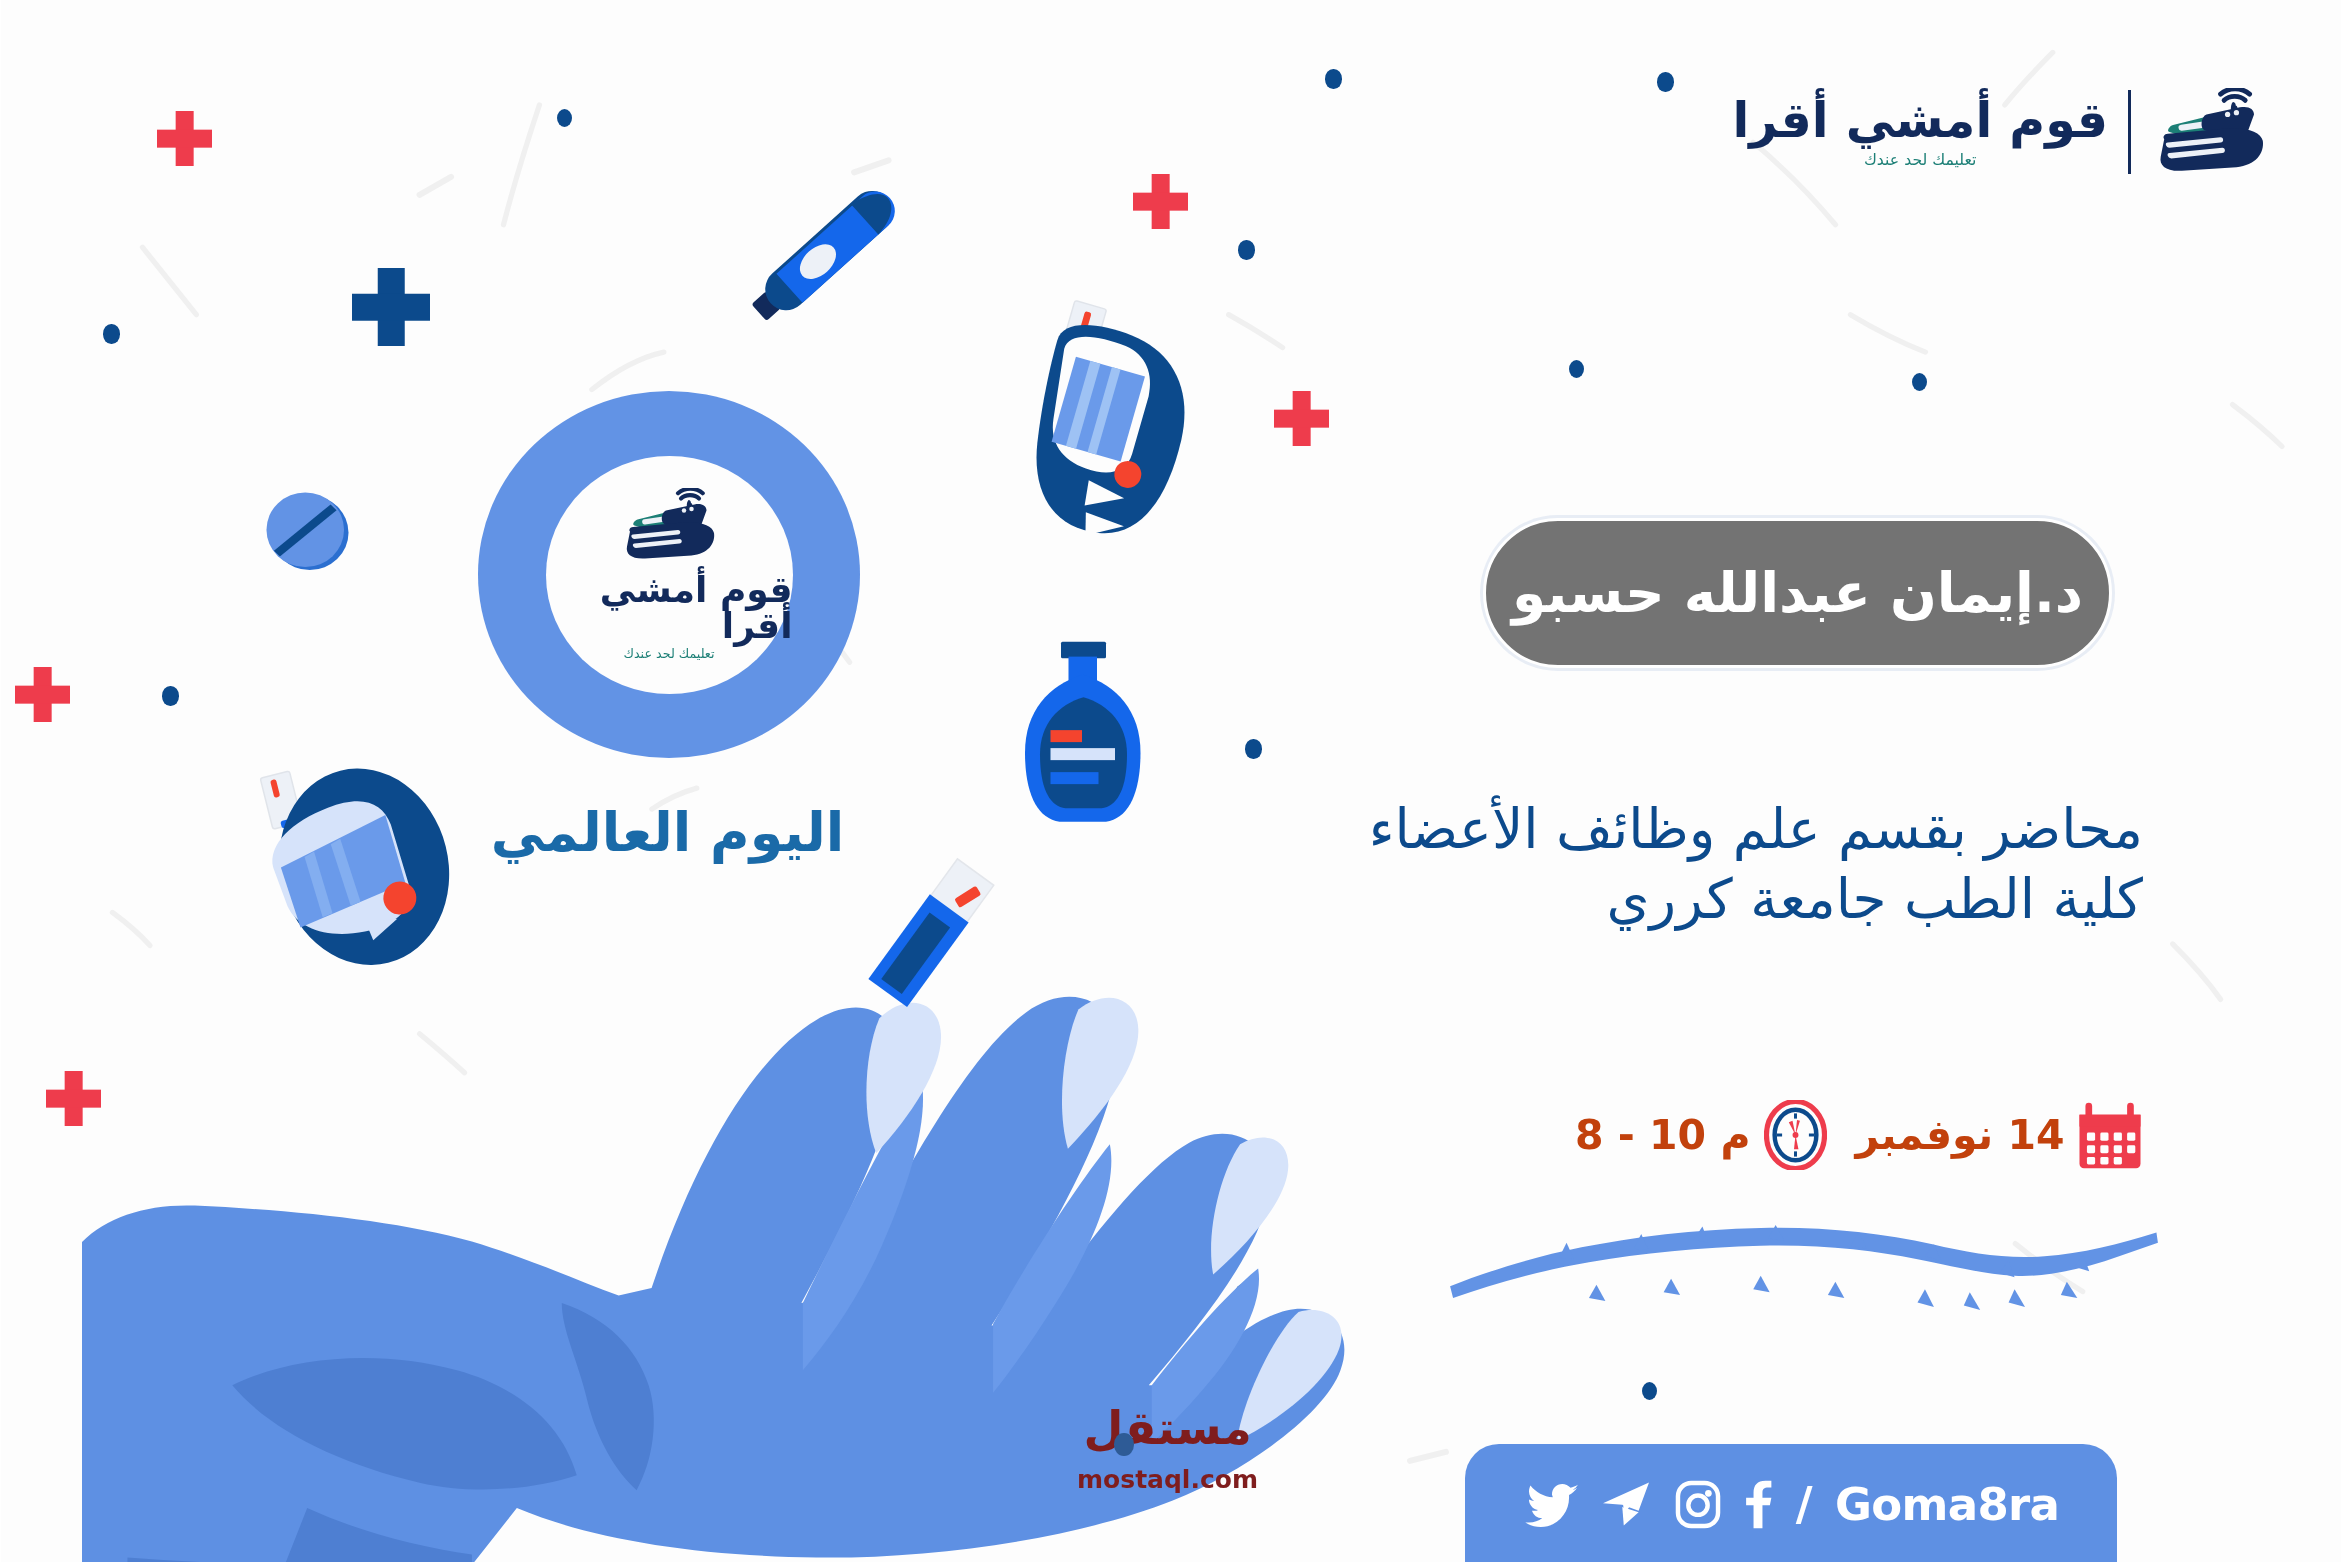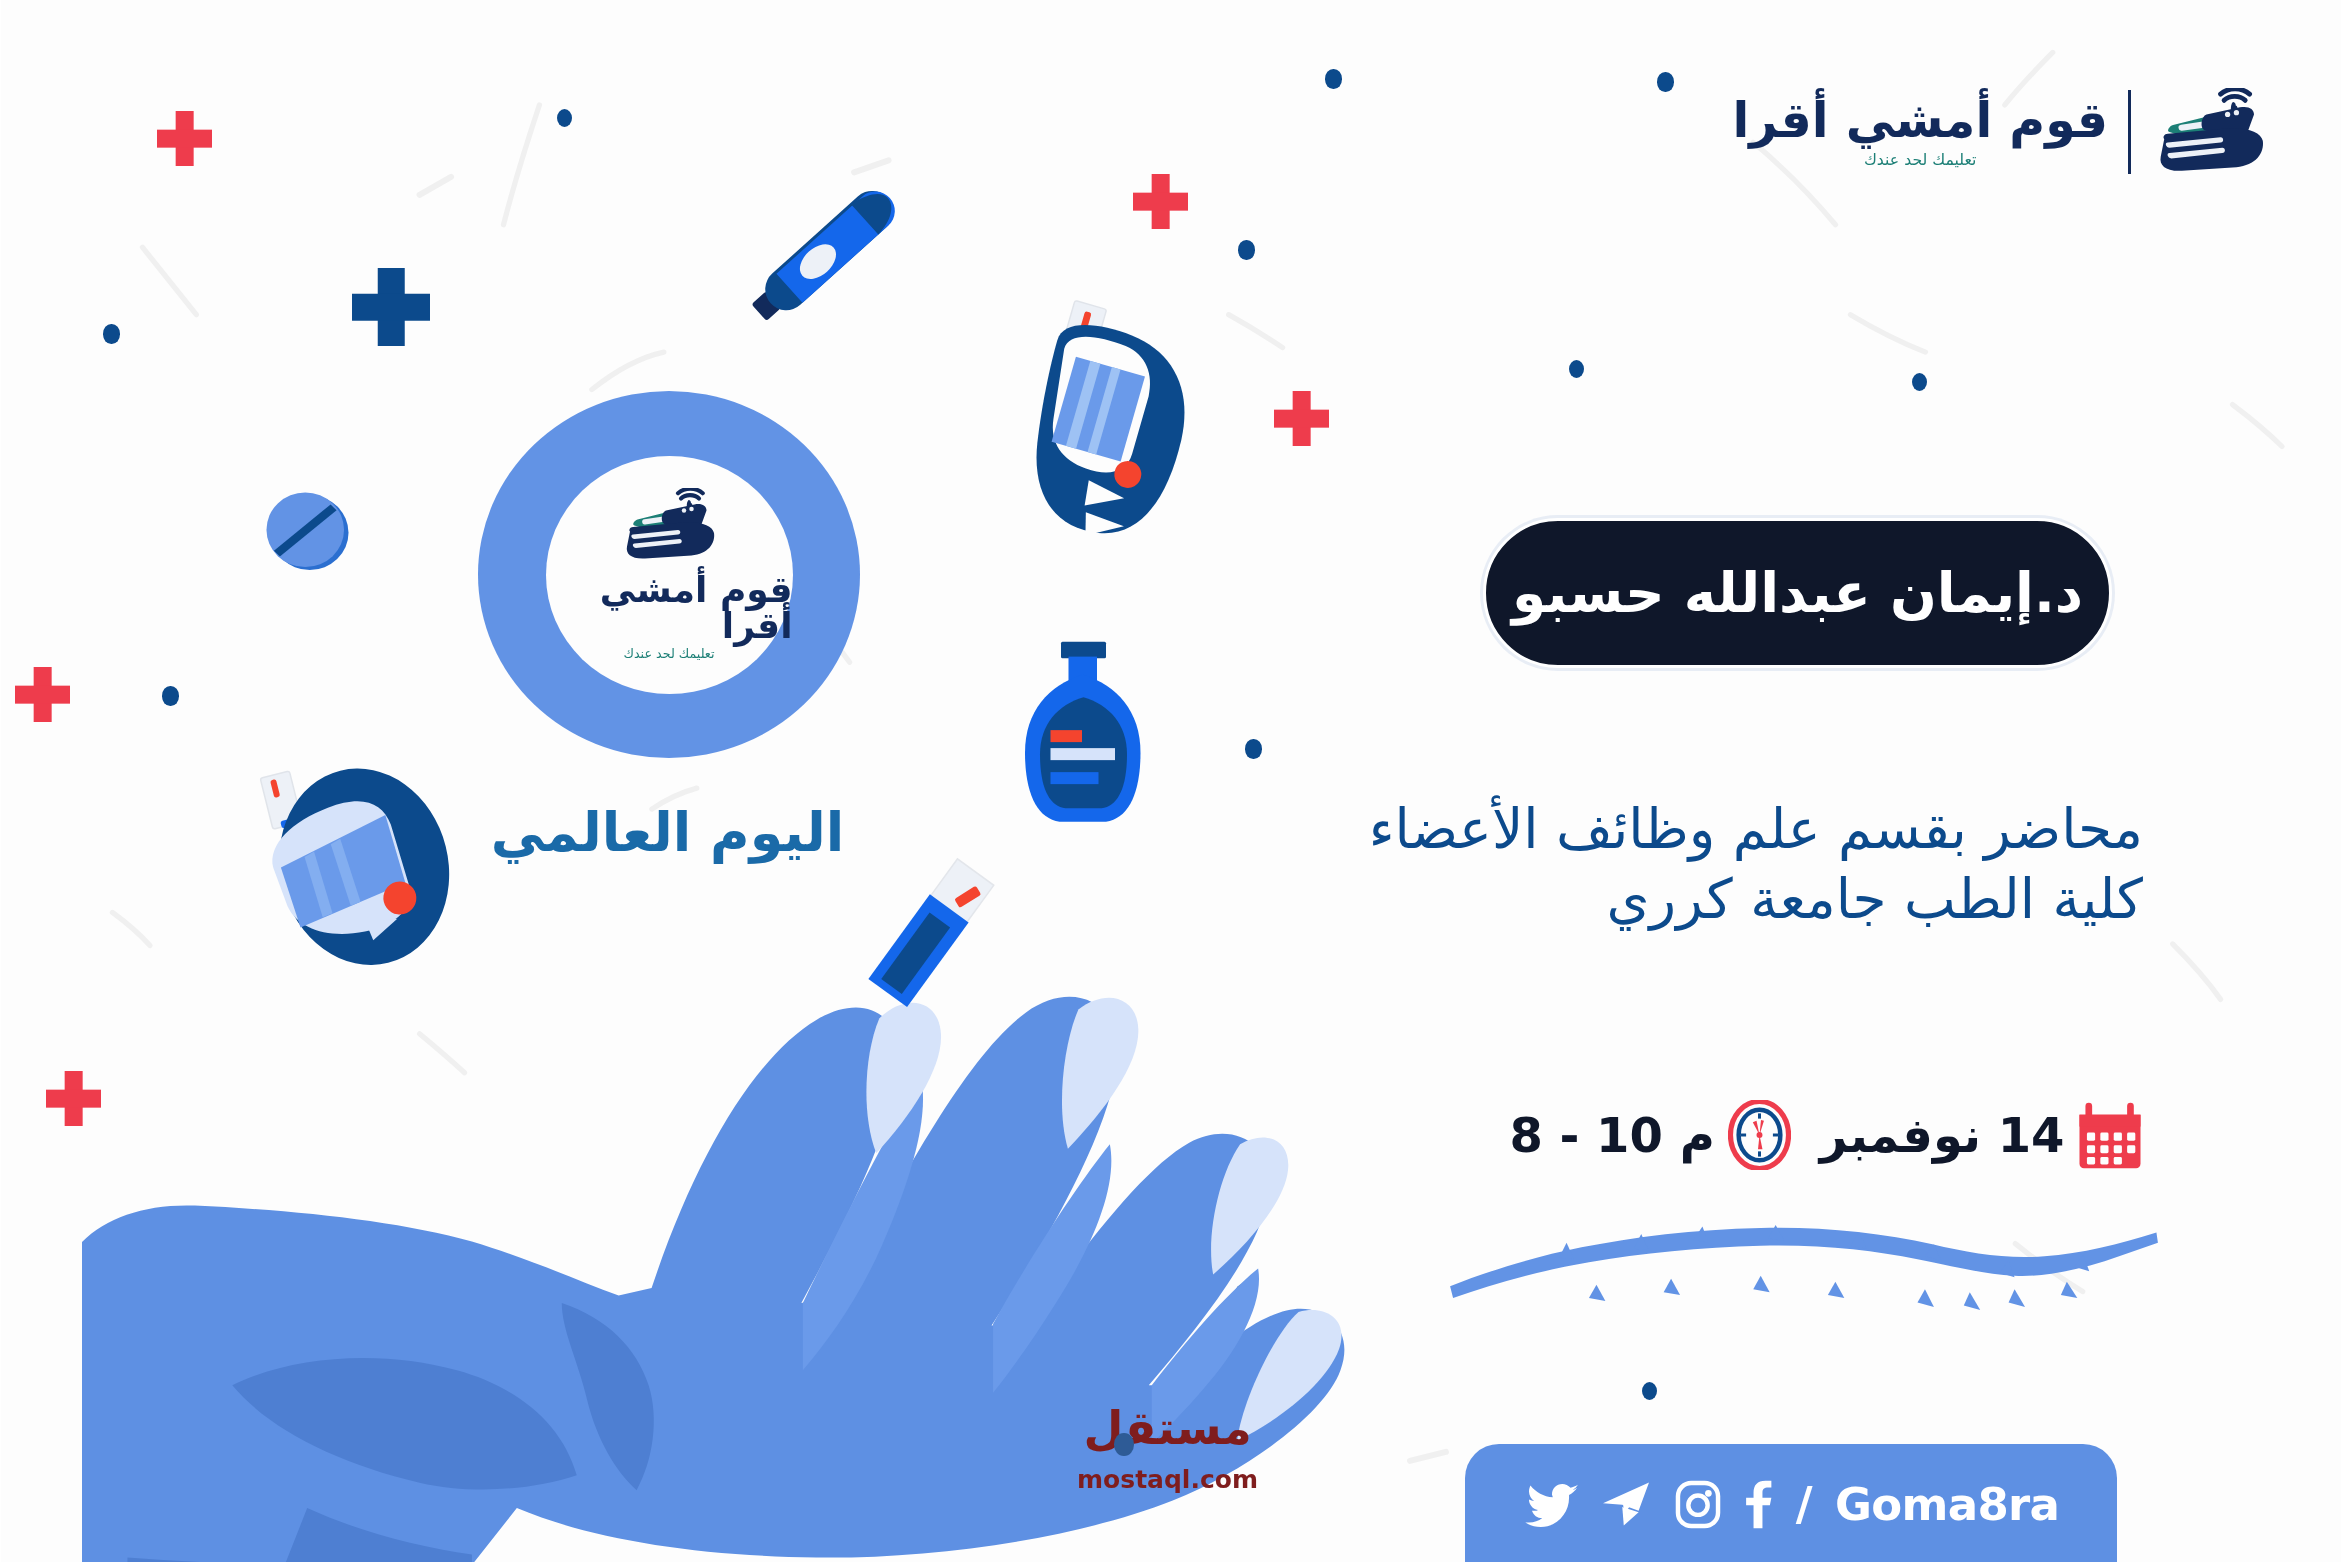--- a/index.html
+++ b/index.html
@@ -57,21 +57,21 @@
   }
   #brand-text{ text-align:center; }
   #brand-name{ font-size:49px; font-weight:bold; color:#122A5B; line-height:1; letter-spacing:-1.5px;}
   #brand-tag{ font-size:15.7px; color:#1C7F76; margin-top:6.7px; line-height:1;}
   #brand-div{ width:3px; height:84px; background:#122A5B; }
   .mark-books.hdr{ width:120px; height:88px; }
 
   
   #speaker-pill{
     position:absolute; left:1483px; top:518px; width:629px; height:150px;
-    background:#0f172a; border-radius:75px;
+    background:#737373; border-radius:75px;
     border:3.7px solid #ffffff;
     box-shadow:0 0 0 3px #e8edf5;
     display:flex; align-items:center; justify-content:center;
   }
   #speaker-name{ font-size:55px; font-weight:bold; color:#ffffff; white-space:nowrap; }
 
   
   #affiliation{
     position:absolute; left:1304px; top:794px; width:839px;
     text-align:right; direction:rtl; line-height:1.28;
@@ -79,21 +79,21 @@
   }
   #affiliation div{ white-space:nowrap; }
 
   
   #datetime{
     position:absolute; left:1438px; top:1100px; width:704px;
     display:flex; align-items:center; justify-content:flex-start;
     direction:rtl; gap:28.5px;
   }
   .dt-group{ display:flex; align-items:center; gap:13.5px; direction:rtl; }
-  .dt-text{ font-size:48px; font-weight:bold; color:#0f172a; white-space:nowrap;text-align:center; }
+  .dt-text{ font-size:41px; font-weight:bold; color:#c2410c; white-space:nowrap;text-align:center; }
   .dt-text.ltr{ direction:ltr; }
 
   
   #brush{ position:absolute; left:1446px; top:1210px; width:719px; height:112px; }
 
   
   #social-bar{
     position:absolute; left:1465px; top:1444px; width:652px; height:120px;
     background:#5E90E3; border-radius:34px 34px 0 0;
     display:flex; align-items:center; justify-content:center;

